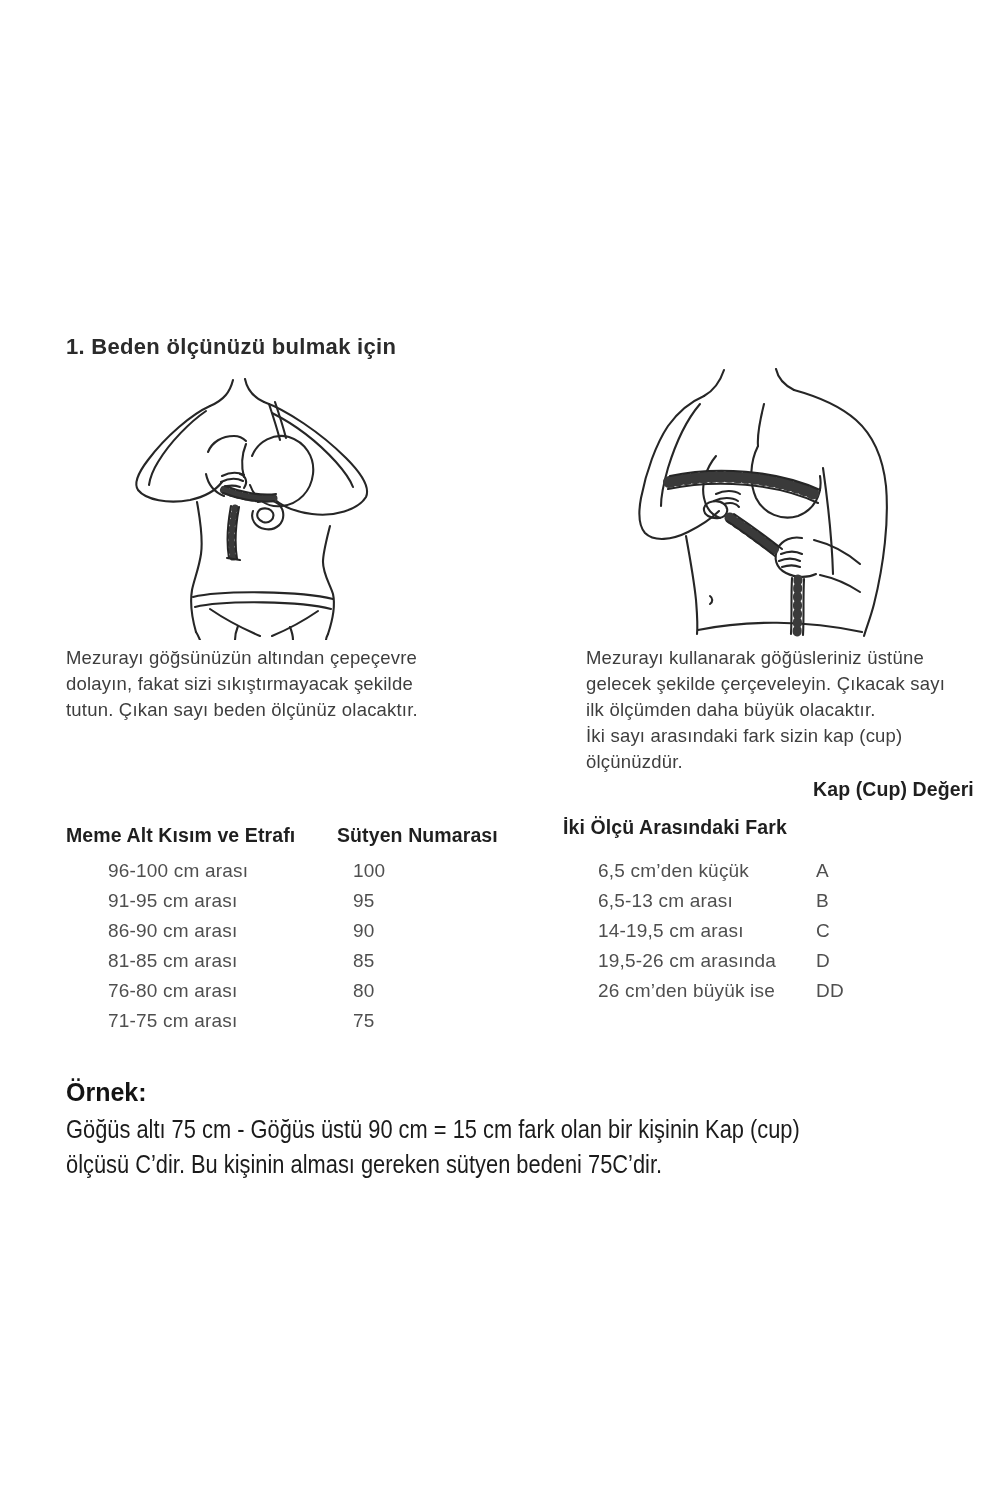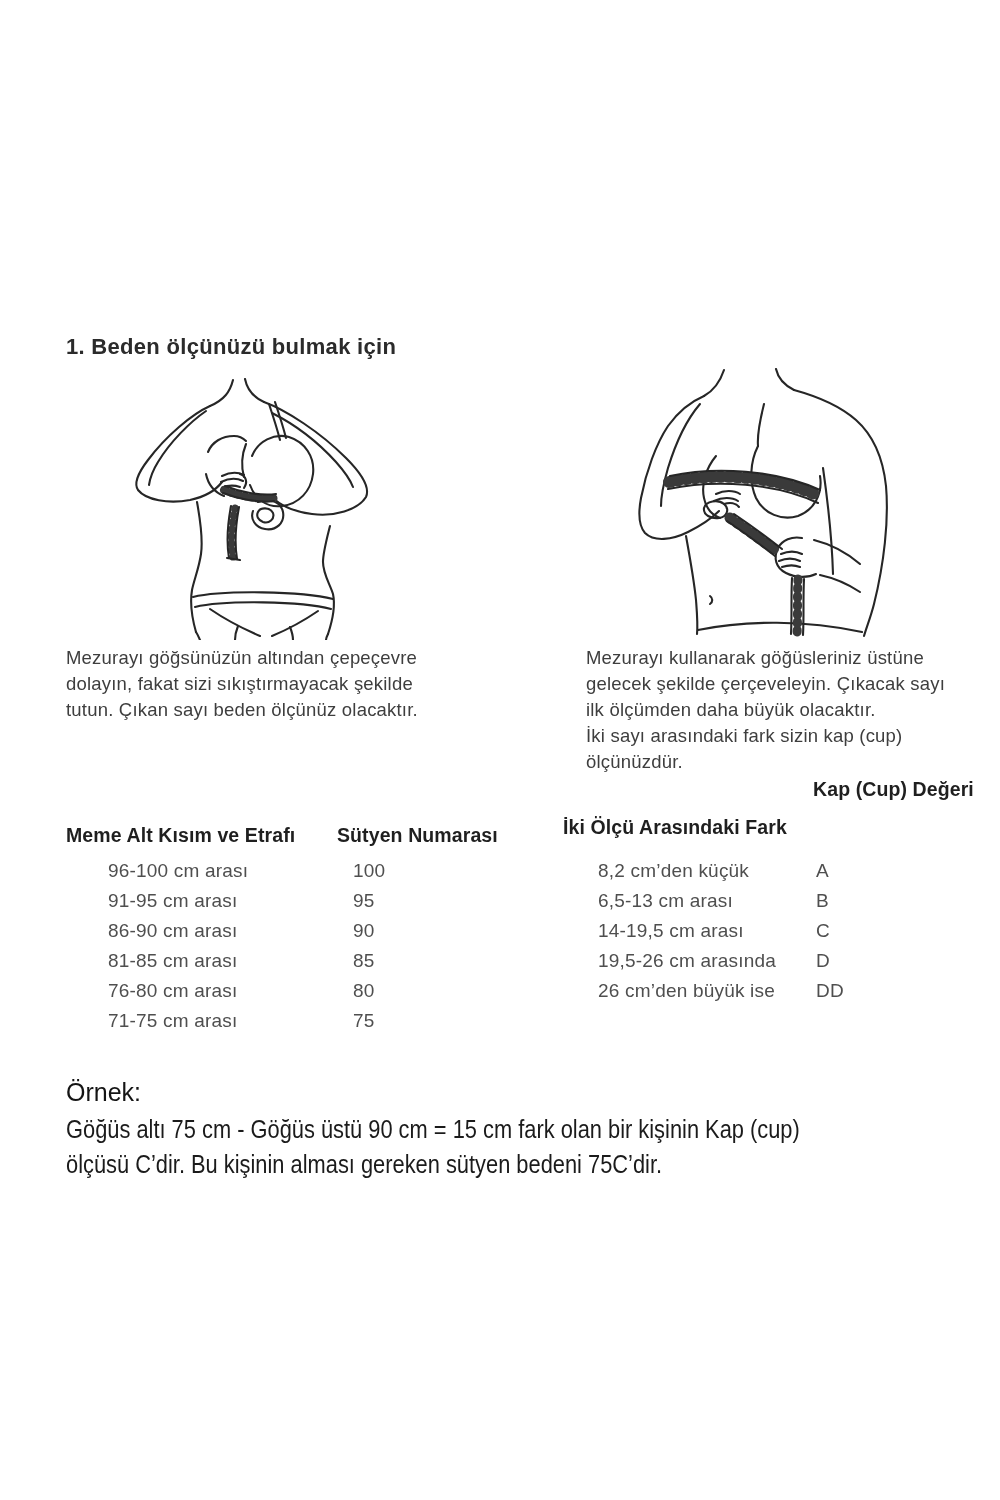--- a/index.html
+++ b/index.html
@@ -21,21 +21,21 @@
     font-size:18.5px;line-height:26px;color:#3e3e3e;white-space:pre-line;letter-spacing:.2px;
   }
   .thead{
     font-size:19.5px;font-weight:700;color:#1f1f1f;letter-spacing:.1px;text-align:center;
   }
   .trow{
     height:30px;line-height:30px;font-size:19px;color:#4f4f4f;letter-spacing:.2px;
   }
   .centered{}
   .example-heading{
-    font-size:25px;font-weight:400;color:#141414;
+    font-size:25px;font-weight:700;color:#141414;
   }
   .example-body{
     display:inline-block;
     font-size:26px;line-height:35px;color:#1b1b1b;
     white-space:pre-line;
     transform:scaleX(0.84);transform-origin:left top;
   }
 </style>
 </head>
 <body>
@@ -175,21 +175,21 @@
     <div class="trow">90</div>
     <div class="trow">85</div>
     <div class="trow">80</div>
     <div class="trow">75</div>
   </div>
 
   <div class="abs thead" style="left:563px;top:816px;">İki Ölçü Arasındaki Fark</div>
   <div class="abs thead" style="left:813px;top:778px;">Kap (Cup) Değeri</div>
 
   <div class="abs" style="left:598px;top:856px;">
-    <div class="trow">8,2 cm’den küçük</div>
+    <div class="trow">6,5 cm’den küçük</div>
     <div class="trow">6,5-13 cm arası</div>
     <div class="trow">14-19,5 cm arası</div>
     <div class="trow">19,5-26 cm arasında</div>
     <div class="trow">26 cm’den büyük ise</div>
   </div>
   <div class="abs centered" style="left:816px;top:856px;width:100px;">
     <div class="trow">A</div>
     <div class="trow">B</div>
     <div class="trow">C</div>
     <div class="trow">D</div>

